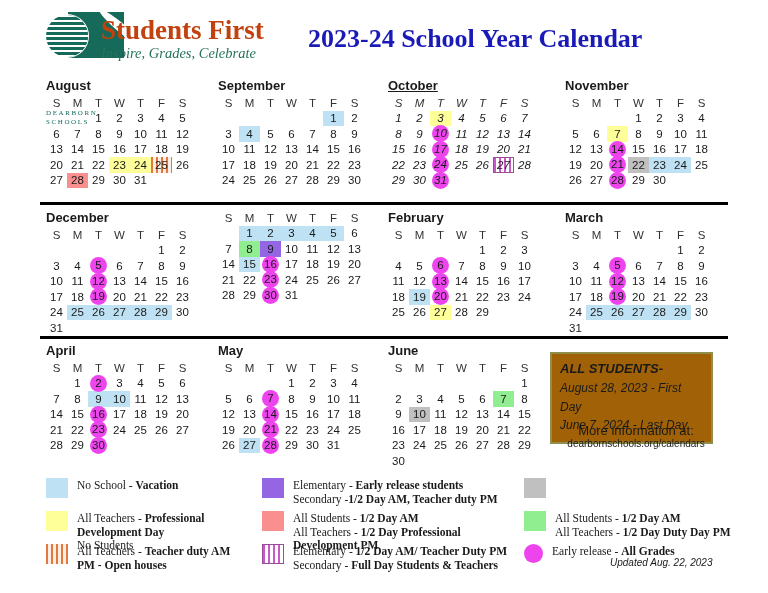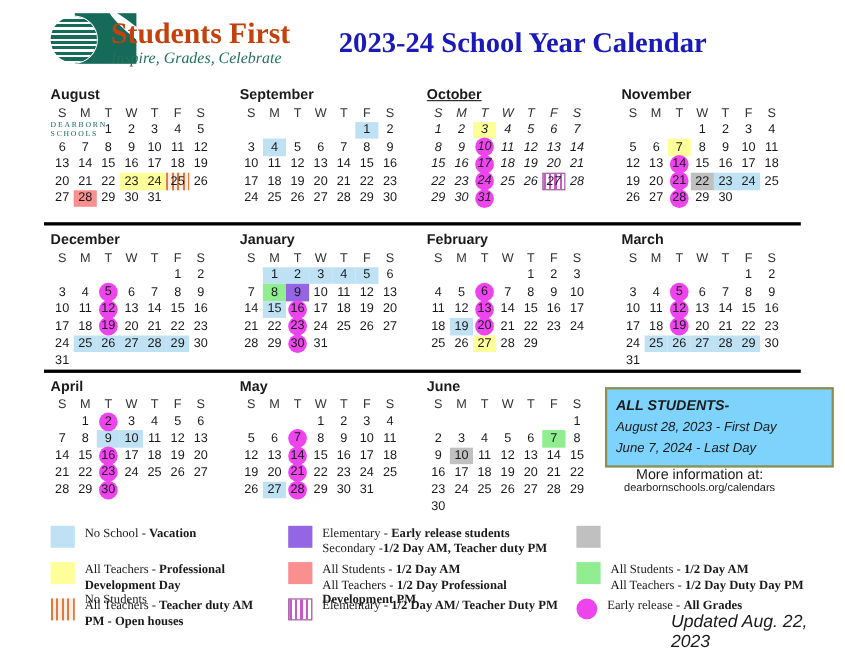--- a/index.html
+++ b/index.html
@@ -45,22 +45,22 @@
   .hl-conference{background:#C0C0C0;}
   .hl-halfgreen{background:#90EE90;}
   .hl-purple{background:#9466E3;}
   .hl-openhouse{background:repeating-linear-gradient(90deg,#E2773F 0 2px,#FCEFE5 2px 5px);}
   .hl-elemstripe{background:repeating-linear-gradient(90deg,#C75AC7 0 2px,#ffffff 2px 5px);
                  border:1px solid #994D99;height:13.5px;}
   .hl-early .num{background:#EE44EE;width:17px;height:17px;line-height:17px;border-radius:50%;
                  text-align:center;display:inline-block;margin:-1px 0;}
 
   
-  .info-box{position:absolute;left:550px;top:352px;width:208px;box-sizing:border-box;
-            background:#7dd3fc;border:2px solid #8F8F4B;padding:5px 8px 7px 8px;
+  .info-box{position:absolute;left:550px;top:352px;width:163px;box-sizing:border-box;
+            background:#a16207;border:2px solid #8F8F4B;padding:5px 8px 7px 8px;
             font-style:italic;font-size:12px;line-height:1.55;}
   .info-box .ib-title{font-weight:bold;font-size:13px;}
   .more-info{position:absolute;left:548px;top:423px;width:176px;text-align:center;
              font-family:Liberation Sans, sans-serif;}
   .more-info .mi1{font-size:13px;}
   .more-info .mi2{font-size:10px;}
 
   
   .legend{position:absolute;left:46px;top:478px;display:grid;
           grid-template-columns:216px 262px 210px;}
@@ -71,21 +71,21 @@
   .sw-openhouse{background:repeating-linear-gradient(90deg,#E2773F 0 2px,#FCEFE5 2px 5px);}
   .sw-purple{background:#9466E3;}
   .sw-halfred{background:#F98F8F;}
   .sw-elemstripe{background:repeating-linear-gradient(90deg,#C75AC7 0 2px,#ffffff 2px 5px);
                  border:1px solid #994D99;width:20px;height:18px;}
   .sw-conference{background:#C0C0C0;}
   .sw-halfgreen{background:#90EE90;}
   .sw-early{background:#EE44EE;border-radius:50%;width:19px;height:19px;}
   .leg-text{font-family:"Liberation Serif",serif;font-size:11.5px;line-height:1.18;padding-top:1px;}
   .b{font-weight:bold;}
-  .updated{position:absolute;left:610px;top:557px;font-style:italic;font-size:16px;}
+  .updated{position:absolute;left:610px;top:557px;font-style:italic;font-size:10px;}
 </style>
 </head>
 <body>
 
 <div class="logo">
   <div class="logo-block">
     <div class="logo-swoosh"></div>
   </div>
   <div class="logo-circle"></div>
   <div class="logo-caption">
@@ -703,21 +703,20 @@
         </div>
         <div class="cell">
           <span class="num"></span>
         </div>
         <div class="cell">
           <span class="num"></span>
         </div>
       </div>
     </div>
     <div class="month">
-      <div class="month-name">January</div>
       <div class="mgrid">
         <div class="cell hdr">S</div>
         <div class="cell hdr">M</div>
         <div class="cell hdr">T</div>
         <div class="cell hdr">W</div>
         <div class="cell hdr">T</div>
         <div class="cell hdr">F</div>
         <div class="cell hdr">S</div>
         <div class="cell">
           <span class="num"></span>
@@ -1503,20 +1502,21 @@
         <span class="sw sw-halfred"></span>
         <div class="leg-text">
           <div class="leg-line"><span>All Students - </span><span class="b">1/2 Day AM</span></div>
           <div class="leg-line"><span>All Teachers - </span><span class="b">1/2 Day Professional Development PM</span></div>
         </div>
       </div>
       <div class="leg-item">
         <span class="sw sw-elemstripe"></span>
         <div class="leg-text">
           <div class="leg-line"><span>Elementary - </span><span class="b">1/2 Day AM/ Teacher Duty PM</span></div>
+          <div class="leg-line"><span>Secondary - </span><span class="b">Full Day Students &amp; Teachers</span></div>
         </div>
       </div>
     </div>
   <div class="leg-col">
       <div class="leg-item">
         <span class="sw sw-conference"></span>
       </div>
       <div class="leg-item">
         <span class="sw sw-halfgreen"></span>
         <div class="leg-text">

